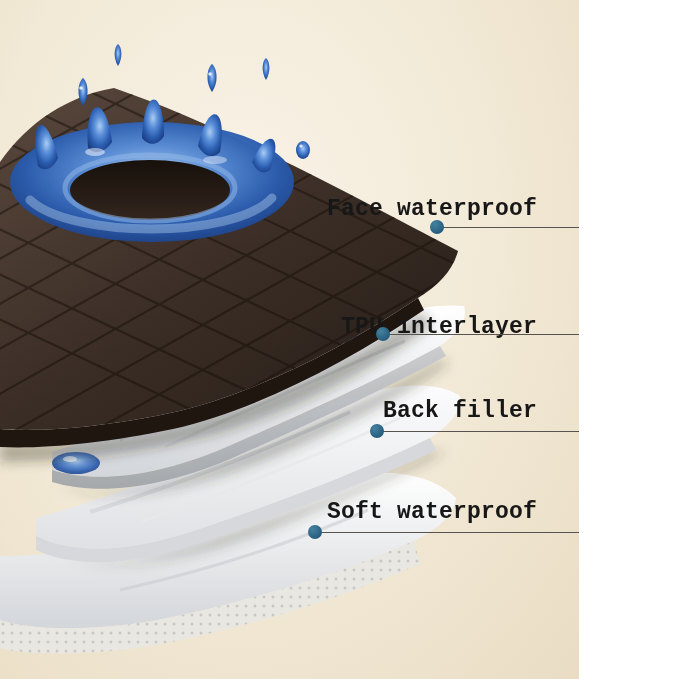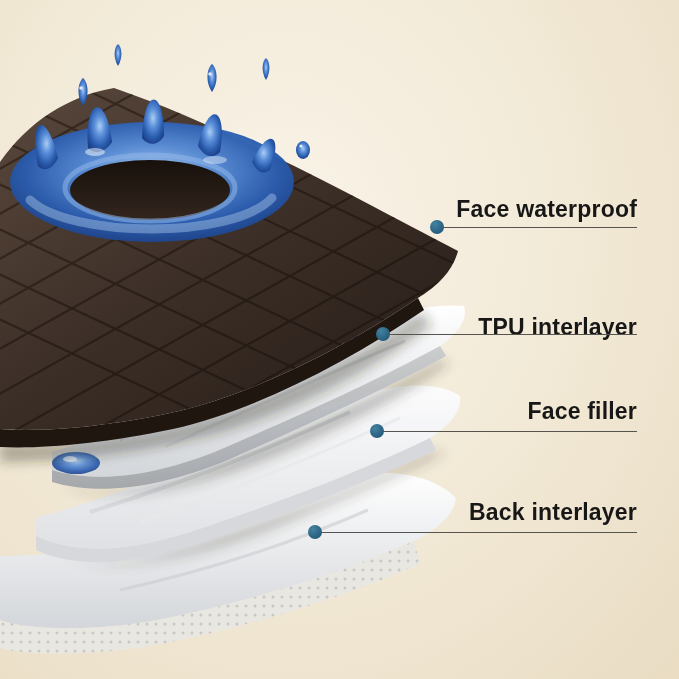--- a/index.html
+++ b/index.html
@@ -1,21 +1,21 @@
 <!DOCTYPE html>
 <html><head>
 <meta charset="utf-8">
 <style>
   html,body{margin:0;padding:0;}
   .stage{
     position:relative;
-    width:679px;height:679px;
+    width:579px;height:679px;
     overflow:hidden;
     background: radial-gradient(ellipse at 42% 34%, #f9f3e8 0%, #f3ebd9 45%, #e9dcc3 100%);
-    font-family:Liberation Sans, sans-serif;
+    font-family:Liberation Mono, monospace;
   }
   .illustration{position:absolute;left:0;top:0;}
   .callout-text{
     position:absolute;
     right:42px;
     font-size:23px;
     font-weight:bold;
     color:#171717;
     letter-spacing:.2px;
     white-space:nowrap;
@@ -171,26 +171,26 @@
   </div>
 
   <div>
     <div class="callout-text t2">TPU interlayer</div>
     <div class="callout-line l2">
       <span class="callout-dot"></span>
     </div>
   </div>
 
   <div>
-    <div class="callout-text t3">Face filler</div>
+    <div class="callout-text t3">Back filler</div>
     <div class="callout-line l3">
       <span class="callout-dot"></span>
     </div>
   </div>
 
   <div>
-    <div class="callout-text t4">Back interlayer</div>
+    <div class="callout-text t4">Soft waterproof</div>
     <div class="callout-line l4">
       <span class="callout-dot"></span>
     </div>
   </div>
 
 </div>
 
 </body></html>

